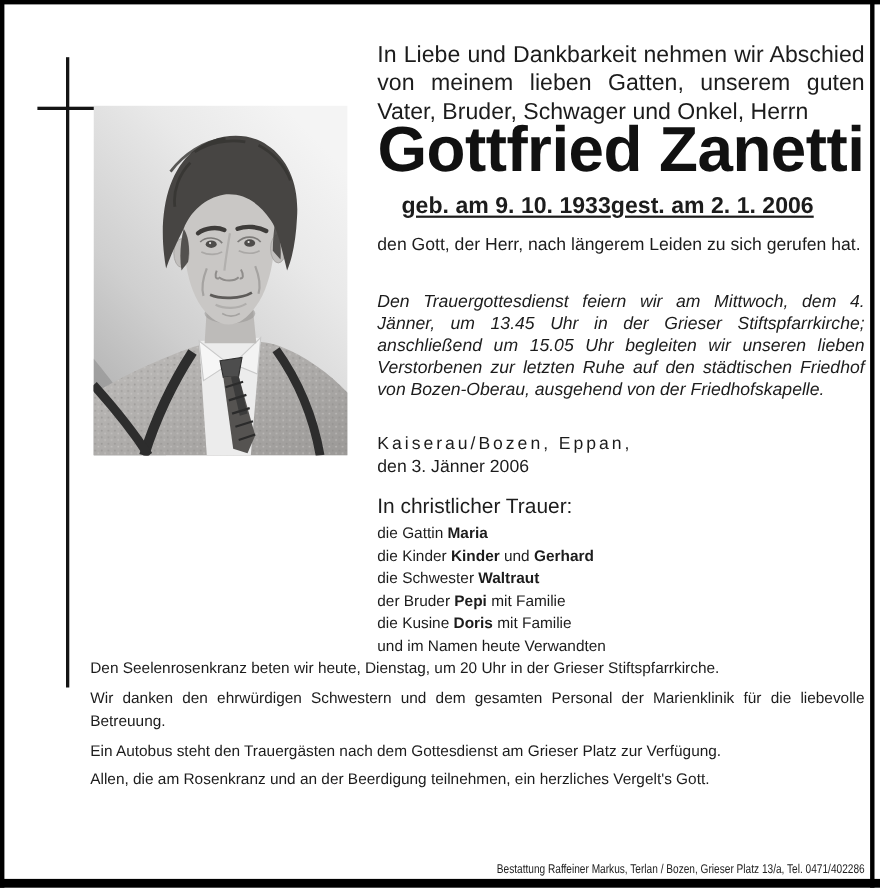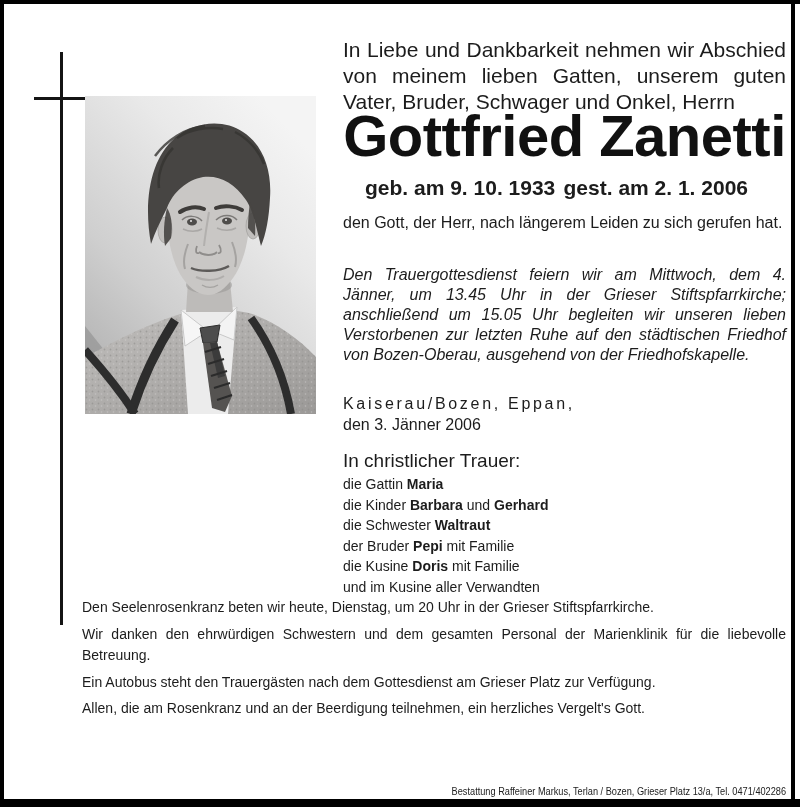--- a/index.html
+++ b/index.html
@@ -34,23 +34,23 @@
     font-size:21px; line-height:26px; text-align:justify;
   }
   .name {
     position:absolute; top:74px; left:0; width:443px;
     font-size:58px; font-weight:bold; line-height:50px;
     text-align:center; white-space:nowrap; letter-spacing:-0.5px;
     color:#111;
   }
   .dates {
     position:absolute; top:139px; left:0; width:443px;
-    display:flex; justify-content:space-between;
+    display:flex; justify-content:flex-start;
     padding:0 38px 0 22px;
-    font-size:21px; font-weight:bold; line-height:24px;
+    font-size:21px; font-weight:bold; line-height:24px;text-decoration:underline;
   }
   .para1 { position:absolute; top:176px; left:0; width:443px;
     font-size:16px; line-height:20px; text-align:justify; }
   .para2 { position:absolute; top:228px; left:0; width:443px;
     font-size:16px; line-height:20px; text-align:justify;font-style:italic; }
   .place { position:absolute; top:356px; left:0; width:443px;
     font-size:16px; line-height:21px; }
   .place .spaced { letter-spacing:2.7px; }
   .mourn-header { position:absolute; top:414px; left:0; width:443px;
     font-size:19px; line-height:20px; }
@@ -177,25 +177,25 @@
   </div>
   <p class="para1">den Gott, der Herr, nach längerem Leiden zu sich gerufen hat.</p>
   <p class="para2">Den Trauergottesdienst feiern wir am Mittwoch, dem 4. Jänner, um 13.45 Uhr in der Grieser Stifts­pfarrkirche; anschließend um 15.05 Uhr begleiten wir unseren lieben Verstorbenen zur letzten Ruhe auf den städtischen Friedhof von Bozen-Oberau, ausgehend von der Friedhofskapelle.</p>
   <div class="place">
     <div class="spaced">Kaiserau/Bozen, Eppan,</div>
     <div>den 3. Jänner 2006</div>
   </div>
   <div class="mourn-header">In christlicher Trauer:</div>
   <div class="mourners">
       <div><span>die Gattin </span><span class="b">Maria</span></div>
-      <div><span>die Kinder </span><span class="b">Barbara</span><span> und </span><span class="b">Gerhard</span></div>
+      <div><span>die Kinder </span><span class="b">Kinder</span><span> und </span><span class="b">Gerhard</span></div>
       <div><span>die Schwester </span><span class="b">Waltraut</span></div>
       <div><span>der Bruder </span><span class="b">Pepi</span><span> mit Familie</span></div>
       <div><span>die Kusine </span><span class="b">Doris</span><span> mit Familie</span></div>
-      <div><span>und im Kusine aller Verwandten</span></div>
+      <div><span>und im Namen heute Verwandten</span></div>
     </div>
 </div>
 
 <div class="notices">
   <p>Den Seelenrosenkranz beten wir heute, Dienstag, um 20 Uhr in der Grieser Stiftspfarrkirche.</p>
   <p>Wir danken den ehrwürdigen Schwestern und dem gesamten Personal der Marienklinik für die liebevolle Betreuung.</p>
   <p>Ein Autobus steht den Trauergästen nach dem Gottesdienst am Grieser Platz zur Verfügung.</p>
   <p>Allen, die am Rosenkranz und an der Beerdigung teilnehmen, ein herzliches Vergelt's Gott.</p>
 </div>
 

